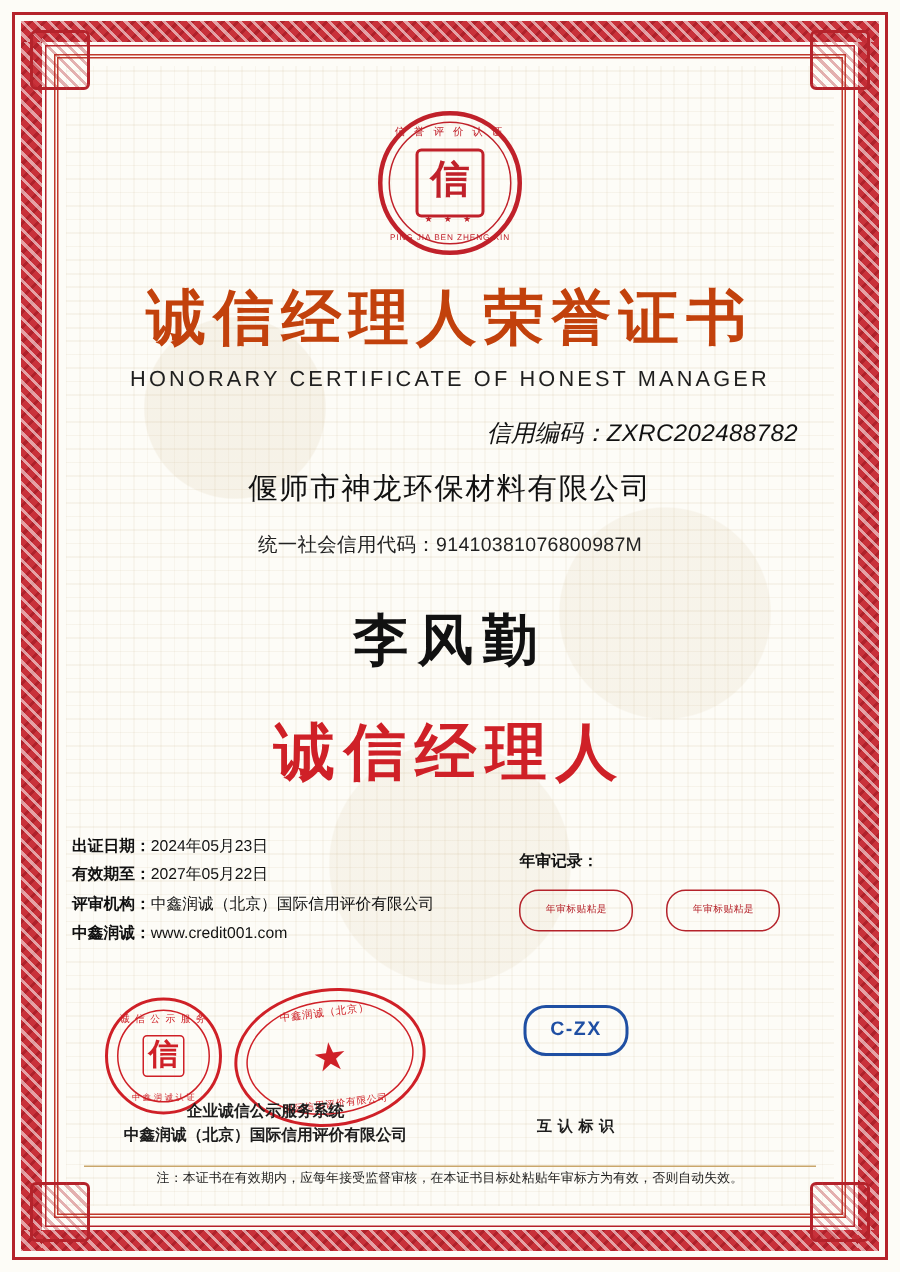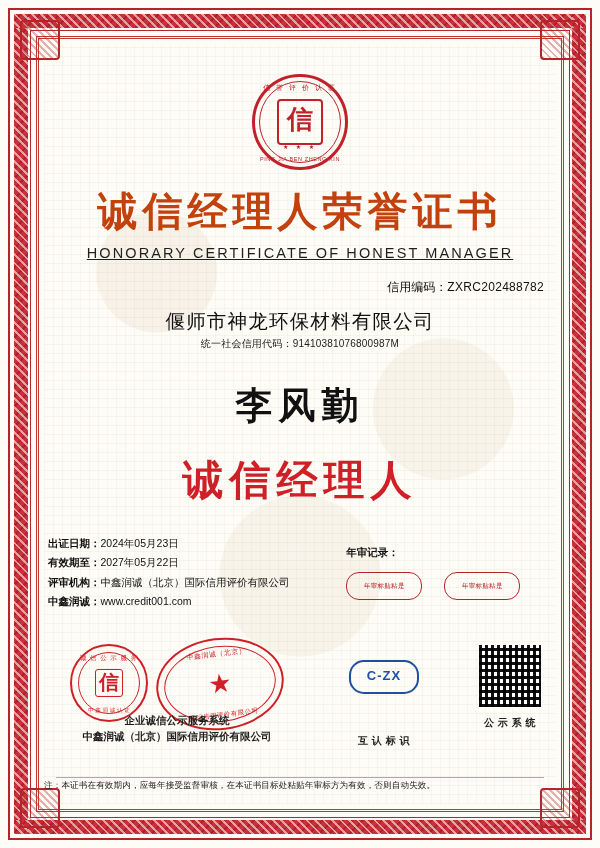--- a/index.html
+++ b/index.html
@@ -168,45 +168,45 @@
     font-family: "Liberation Serif", serif;
     text-align: center;
   }
   .title-en {
     margin-top: 6px;
     font-size: 14.5px;
     letter-spacing: 2.1px;
     color: #1f1f1f;
     font-family: "Liberation Sans", sans-serif;
     text-align: left;
-    text-decoration: underline;
   }
 
   
   .credit-no {
     align-self: flex-end;
     margin-top: 18px;
-    margin-right: 12px;
-    font-size: 12px;
+    margin-right: 24px;
+    font-size: 16px;
     color: #111;
     font-family: "Liberation Sans", sans-serif;
+    font-style: italic;
   }
   .credit-no .val { letter-spacing: .3px; }
 
   .company {
     margin-top: 12px;
     font-size: 19.5px;
     font-weight: normal;
     letter-spacing: 1.2px;
     color: #111;
     text-align: center;
   }
   .uscc {
-    margin-top: 2px;
-    font-size: 10px;
+    margin-top: 15px;
+    font-size: 13px;
     color: #222;
     letter-spacing: .2px;
     font-family: "Liberation Sans", sans-serif;
     text-align: left;
   }
 
   .person {
     margin-top: 30px;
     font-size: 37px;
     font-weight: bold;
@@ -341,21 +341,21 @@
     font-size: 10.5px;
     color: #1d1d1d;
     font-weight: bold;
     line-height: 1.55;
     font-family: Liberation Sans, sans-serif;
   }
 
   .mutual {
     position: absolute;
     left: 300px;
-    top: 22px;
+    top: 11px;
     width: 80px;
     text-align: center;
   }
   .mutual .badge {
     width: 66px; height: 30px;
     margin: 0 auto;
     border: 2px solid #1f4fa3;
     border-radius: 15px;
     color: #1f4fa3;
     font-size: 13px;
@@ -390,20 +390,21 @@
     background-blend-mode: multiply;
     border: 1px solid #fff;
   }
   .qr-wrap .cap { margin-top: 8px; }
 
   
   .footer-note {
     position: absolute;
     left: 44px; right: 44px;
     bottom: 56px;
+    text-align: center;
     font-size: 8.6px;
     color: #1d1d1d;
     font-family: "Liberation Sans", sans-serif;
     letter-spacing: .1px;
   }
   .footer-rule {
     position: absolute;
     left: 56px; right: 56px;
     bottom: 70px;
     border-top: 1px solid #c9a66b;
@@ -495,24 +496,20 @@
       <div class="seal-caption">
         <div>企业诚信公示服务系统</div>
         <div>中鑫润诚（北京）国际信用评价有限公司</div>
       </div>
 
       <div class="mutual">
         <div class="badge">C-ZX</div>
         <div class="cap">互 认 标 识</div>
       </div>
 
-      <div class="qr-wrap">
-        <div class="qr"></div>
-        <div class="cap">公 示 系 统</div>
-      </div>
 
     </div>
   </div>
 
   <div class="footer-rule"></div>
   <div class="footer-note">注：本证书在有效期内，应每年接受监督审核，在本证书目标处粘贴年审标方为有效，否则自动失效。</div>
 
 </div>
 
 </body></html>

